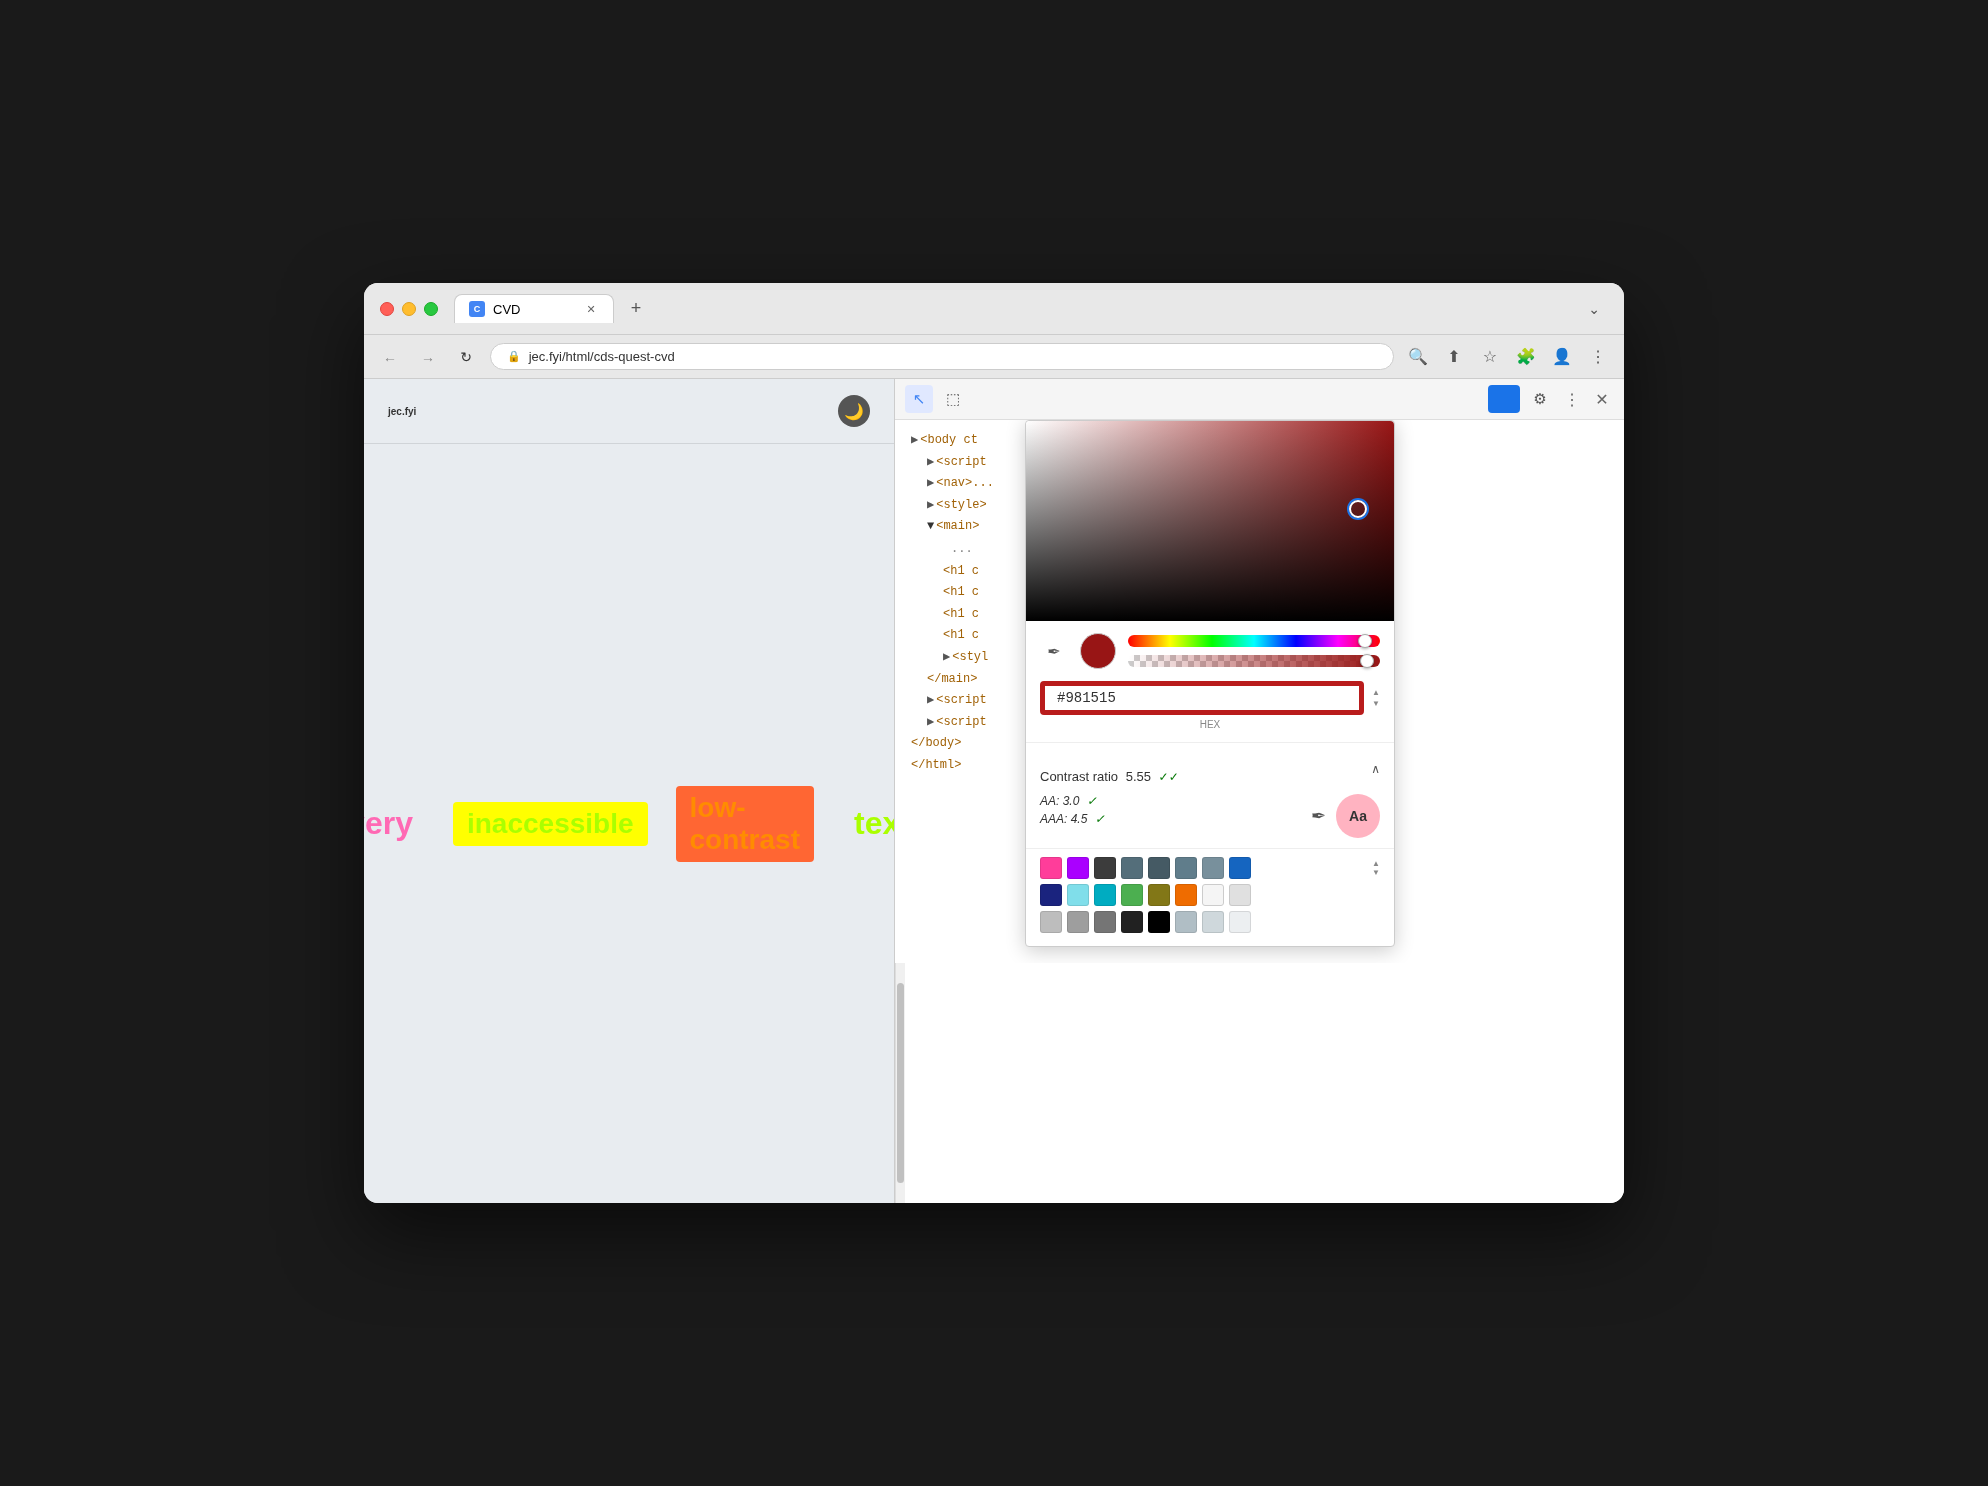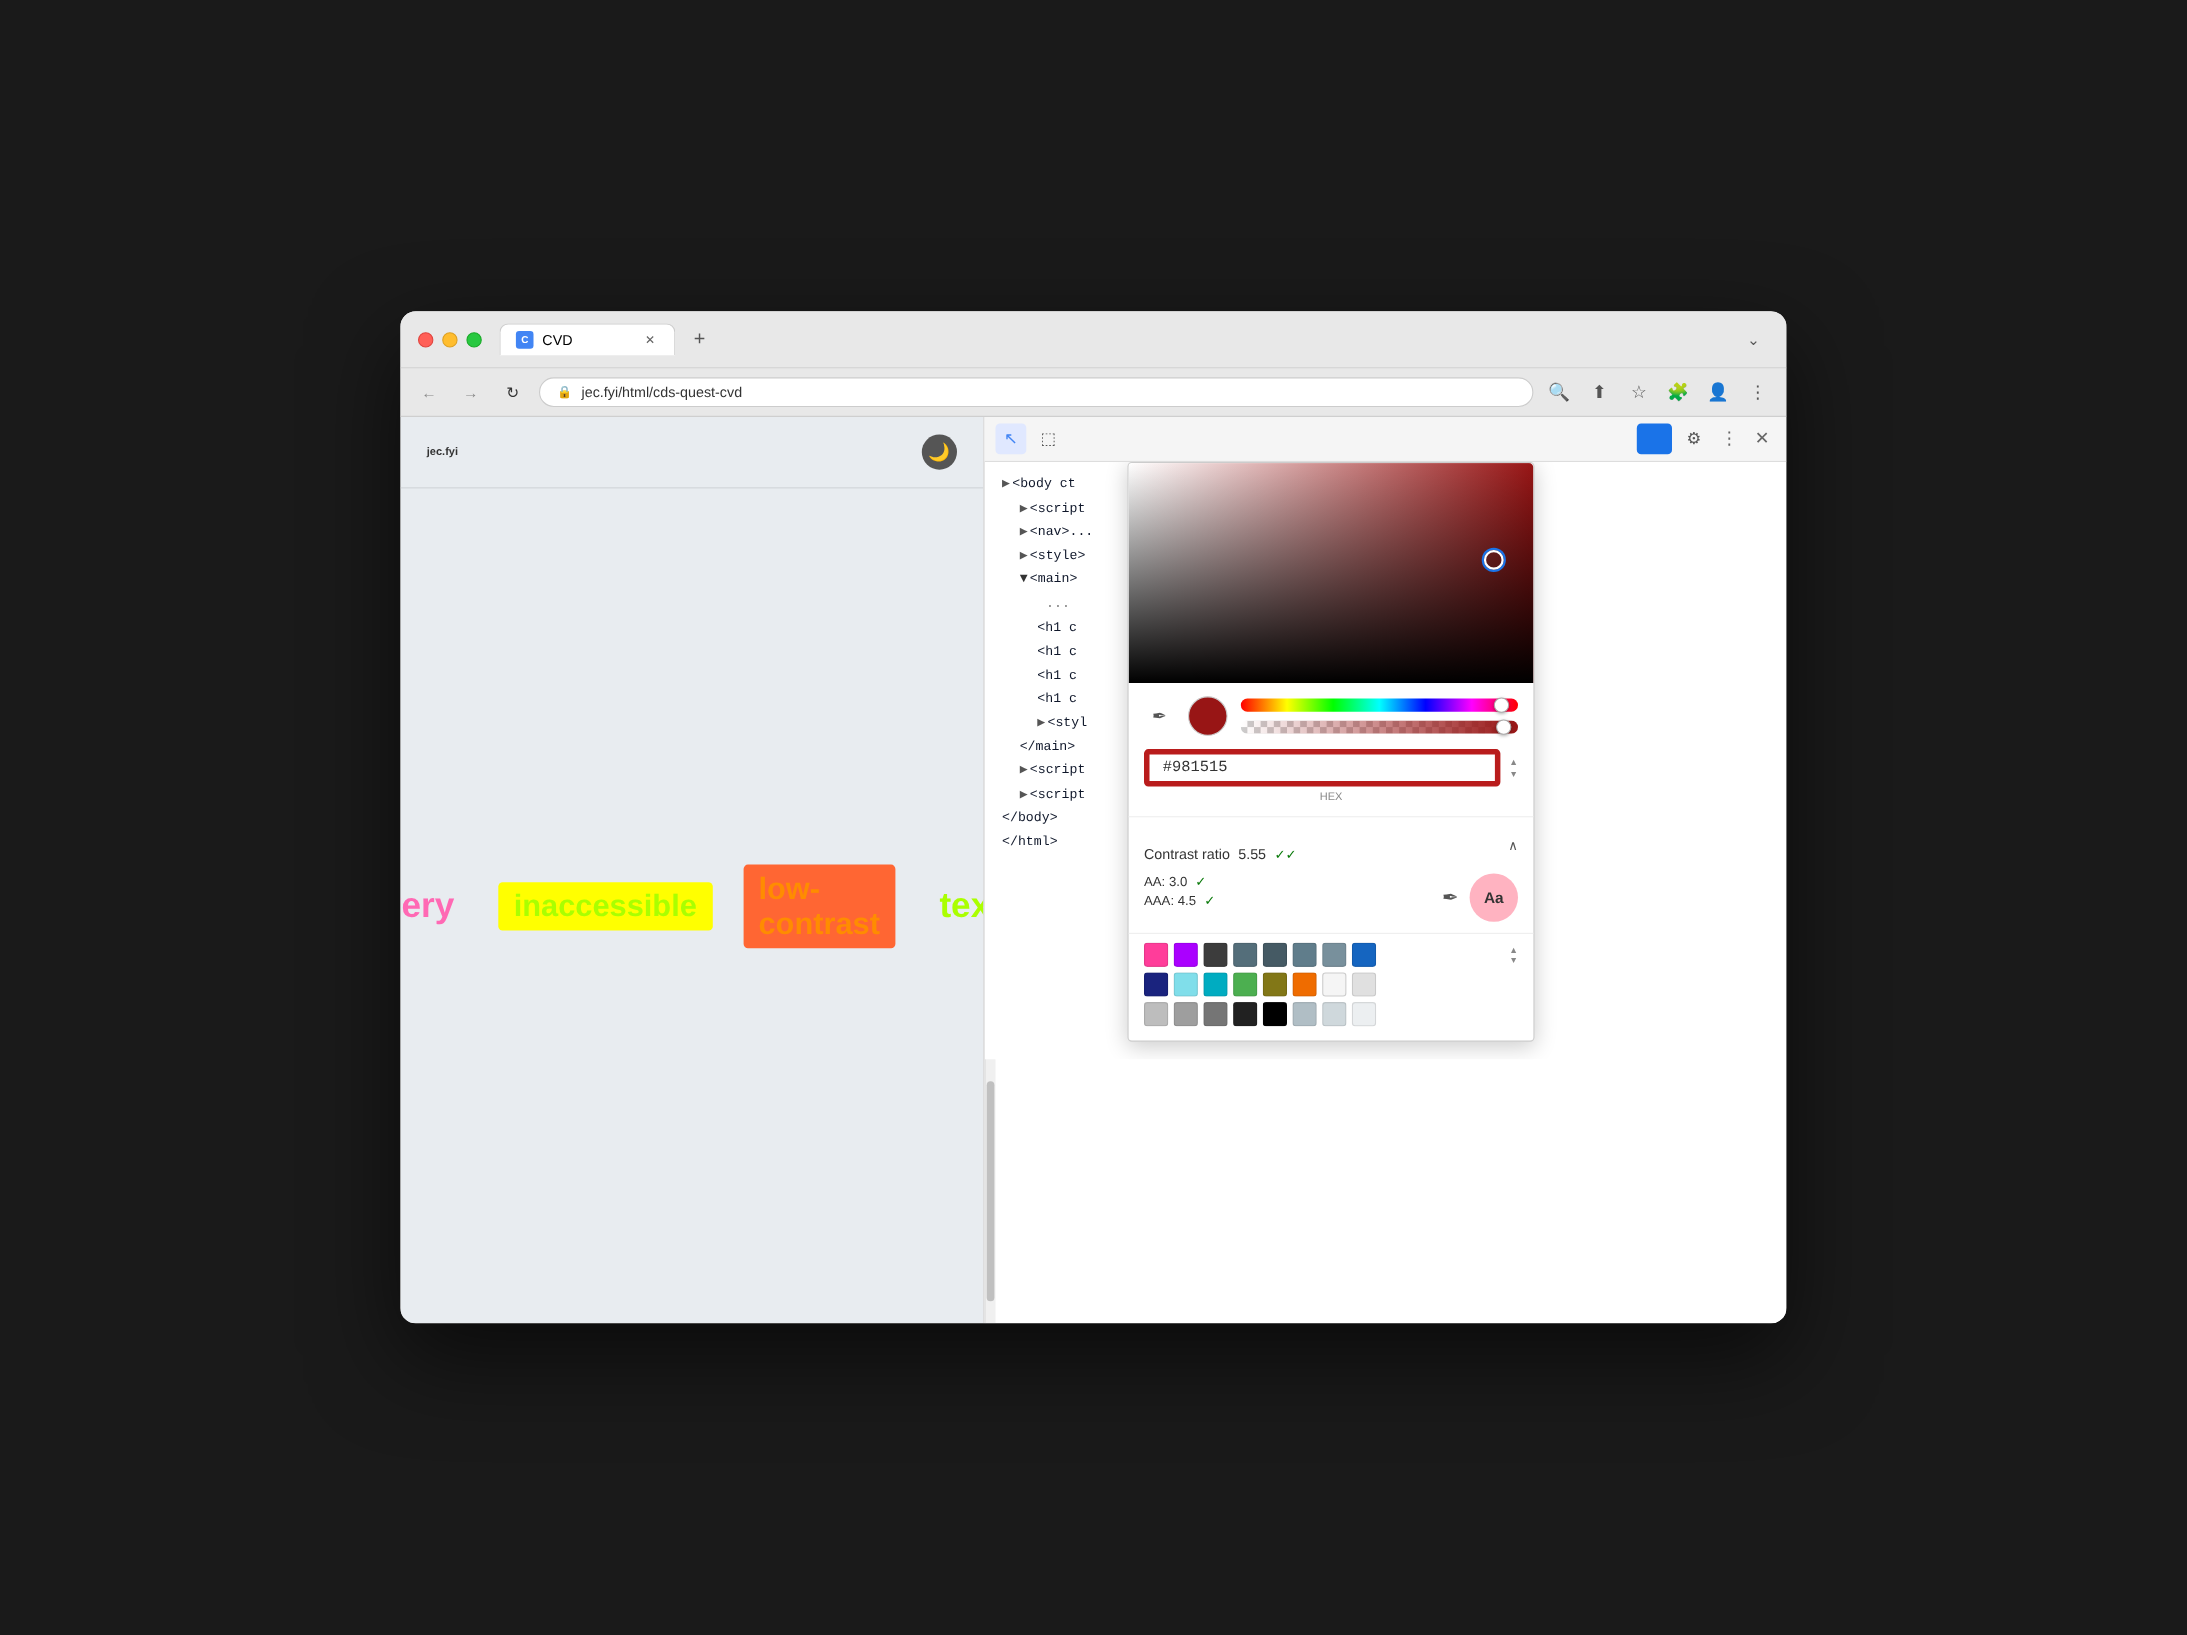--- a/index.html
+++ b/index.html
@@ -294,21 +294,21 @@
       position: relative;
     }
     .html-tree {
       padding: 10px 16px;
       font-family: 'Courier New', monospace;
       font-size: 12px;
       color: #333;
       line-height: 1.8;
       flex-shrink: 0;
     }
-    .html-tree .tag { color: #0f172a; }
+    .html-tree .tag { color: #a16207; }
     .indent1 { margin-left: 16px; }
     .indent2 { margin-left: 32px; }
     .expand-arrow { color: #555; margin-right: 2px; cursor: pointer; }
     
     .color-picker-popup {
       position: absolute;
       top: 0;
       left: 130px;
       width: 370px;
       background: white;
@@ -455,20 +455,21 @@
       color: #333;
       font-weight: 500;
       margin-top: 16px;
     }
     .contrast-checks {
       font-size: 12px;
       color: #333;
     }
     .check-row {
       margin-bottom: 4px;
+      font-style: italic;
     }
     .check-mark { color: #0a7a0a; margin-left: 4px; }
     .contrast-actions {
       display: flex;
       align-items: flex-start;
       gap: 10px;
       margin-top: 8px;
     }
     .aa-preview {
       width: 44px;

